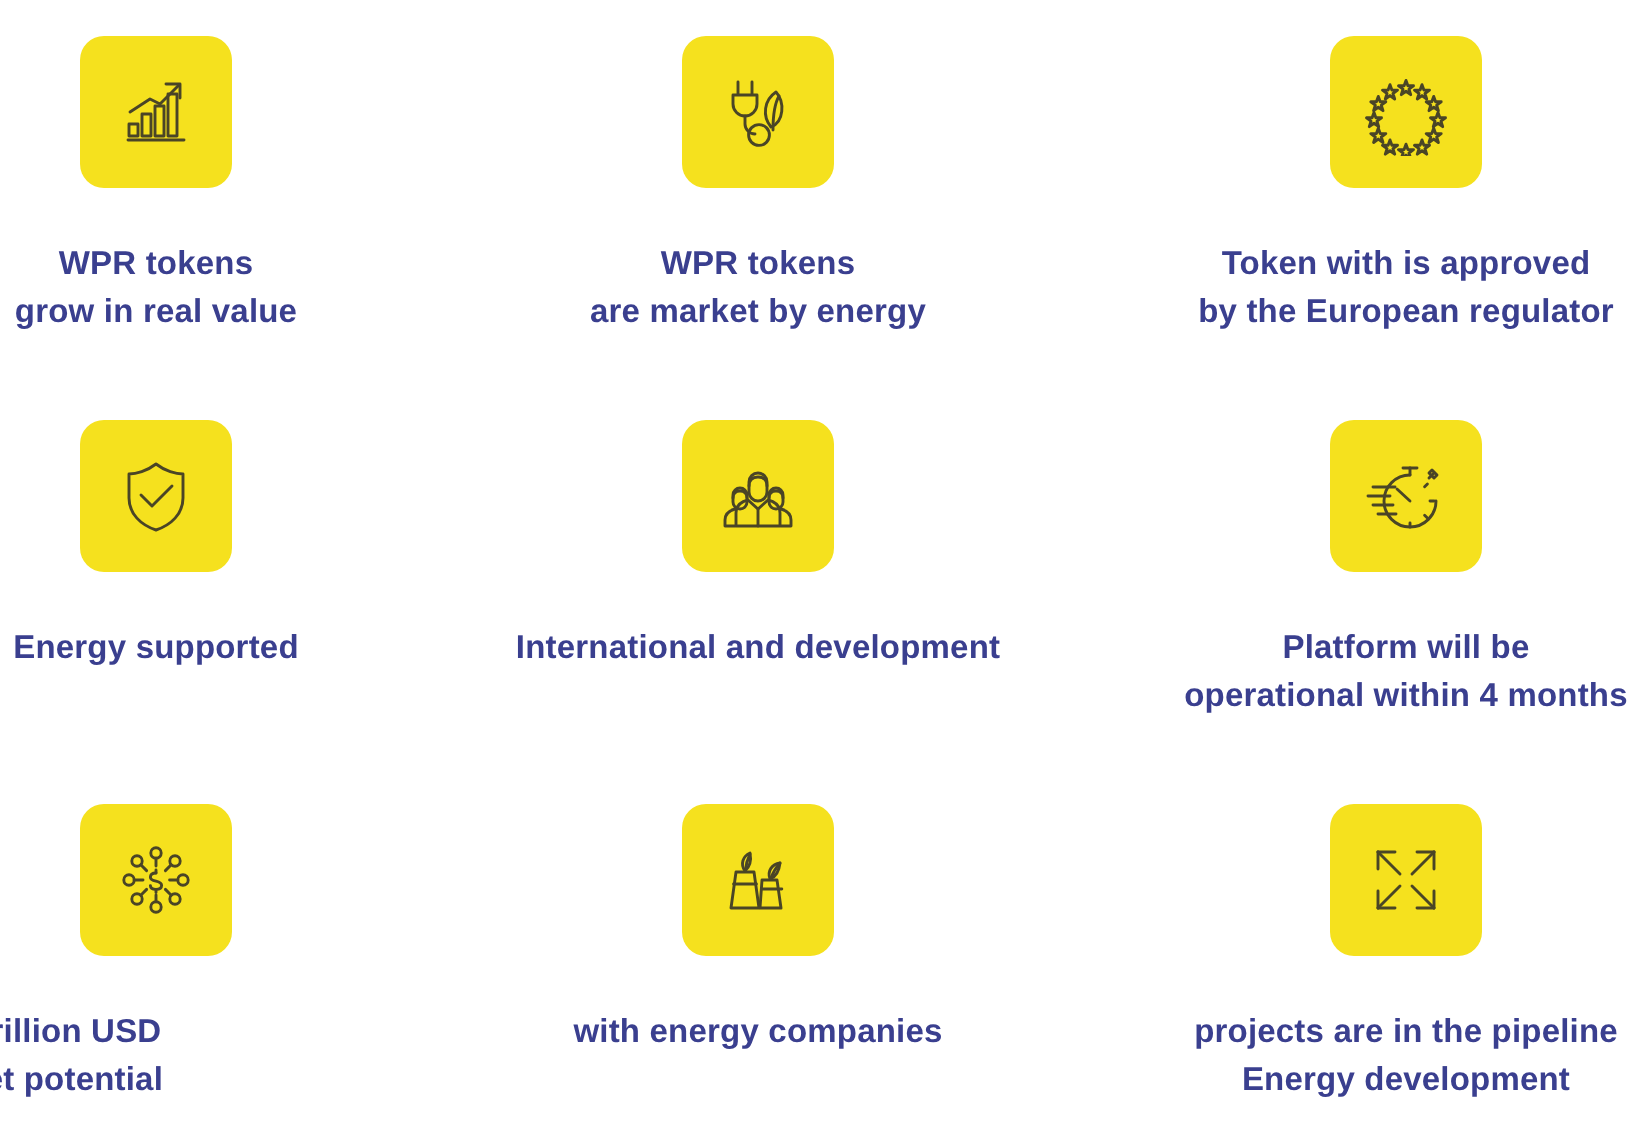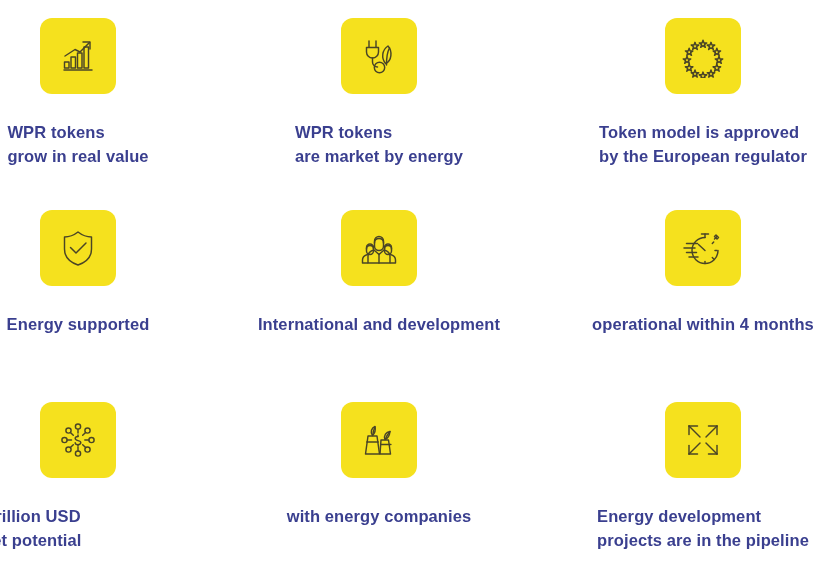--- a/index.html
+++ b/index.html
@@ -48,20 +48,21 @@
     stroke-linecap: round;
     stroke-linejoin: round;
     fill: none;
   }
   .icon-tile svg .solid {
     fill: #4a4526;
     stroke: none;
   }
   .feature-label {
     margin-top: 26px;
+    text-align: center;
     color: #3A3F8F;
     font-size: 16.5px;
     font-weight: bold;
     line-height: 24px;
     letter-spacing: 0.1px;
     white-space: nowrap;
   }
   .feature-label .line {
     display: block;
   }
@@ -133,21 +134,21 @@
           <path d="M22 38.1 l0.95 2.7 h2.8 l-2.27 1.7 0.87 2.75 -2.35 -1.72 -2.35 1.72 0.87 -2.75 -2.27 -1.7 h2.8 Z"></path>
           <path d="M14 35.95 l0.95 2.7 h2.8 l-2.27 1.7 0.87 2.75 -2.35 -1.72 -2.35 1.72 0.87 -2.75 -2.27 -1.7 h2.8 Z"></path>
           <path d="M8.15 30.1 l0.95 2.7 h2.8 l-2.27 1.7 0.87 2.75 -2.35 -1.72 -2.35 1.72 0.87 -2.75 -2.27 -1.7 h2.8 Z"></path>
           <path d="M6 22.2 l0.95 2.7 h2.8 l-2.27 1.7 0.87 2.75 -2.35 -1.72 -2.35 1.72 0.87 -2.75 -2.27 -1.7 h2.8 Z"></path>
           <path d="M8.15 14.2 l0.95 2.7 h2.8 l-2.27 1.7 0.87 2.75 -2.35 -1.72 -2.35 1.72 0.87 -2.75 -2.27 -1.7 h2.8 Z"></path>
           <path d="M14 8.35 l0.95 2.7 h2.8 l-2.27 1.7 0.87 2.75 -2.35 -1.72 -2.35 1.72 0.87 -2.75 -2.27 -1.7 h2.8 Z"></path>
         </g>
       </svg>
     </div>
     <div class="feature-label">
-      <span class="line">Token model is approved</span>
+      <span class="line">Token with is approved</span>
       <span class="line">by the European regulator</span>
     </div>
   </div>
 
   <div class="feature-card col-0 row-1">
     <div class="icon-tile">
       <svg viewBox="0 0 44 44">
         <path d="M22 6 C17.5 9.5 12 11 8.5 11 V23 c0 8 6 13.5 13.5 16 C29.5 36.5 35.5 31 35.5 23 V11 C32 11 26.5 9.5 22 6 Z"></path>
         <path d="M14.5 21.5 l5.5 5.5 L30 17"></path>
       </svg>
@@ -190,20 +191,21 @@
         <path d="M34 24.5 h2"></path>
         <path d="M31.3 31.6 l1.4 1.4"></path>
         <path d="M31.3 17.4 l1.4 -1.4"></path>
         <path d="M5.5 17.5 h11"></path>
         <path d="M3 22 h11"></path>
         <path d="M5.5 26.5 h10"></path>
         <path d="M8 31 h9"></path>
       </svg>
     </div>
     <div class="feature-label">
+      <span class="line">Platform will be</span>
       <span class="line">operational within 4 months</span>
     </div>
   </div>
 
   <div class="feature-card col-0 row-2">
     <div class="icon-tile">
       <svg viewBox="0 0 44 44">
         <path d="M22 18.5 c-1.8 0 -2.8 0.9 -2.8 2.1 0 2.6 5.6 1.4 5.6 4 0 1.2 -1 2.1 -2.8 2.1 -1.8 0 -2.8 -0.8 -2.8 -1.9"></path>
         <path d="M22 17 v1.5 M22 26.7 v1.6"></path>
         <circle cx="22" cy="8.5" r="2.6"></circle>
@@ -259,18 +261,18 @@
         <path d="M36 8 L25 19"></path>
         <path d="M8 36 h8.5"></path>
         <path d="M8 36 v-8.5"></path>
         <path d="M8 36 L19 25"></path>
         <path d="M36 36 h-8.5"></path>
         <path d="M36 36 v-8.5"></path>
         <path d="M36 36 L25 25"></path>
       </svg>
     </div>
     <div class="feature-label">
+      <span class="line">projects are in the pipeline</span>
       <span class="line">Energy development</span>
-      <span class="line">projects are in the pipeline</span>
     </div>
   </div>
 
 </div>
 
 </body></html>

